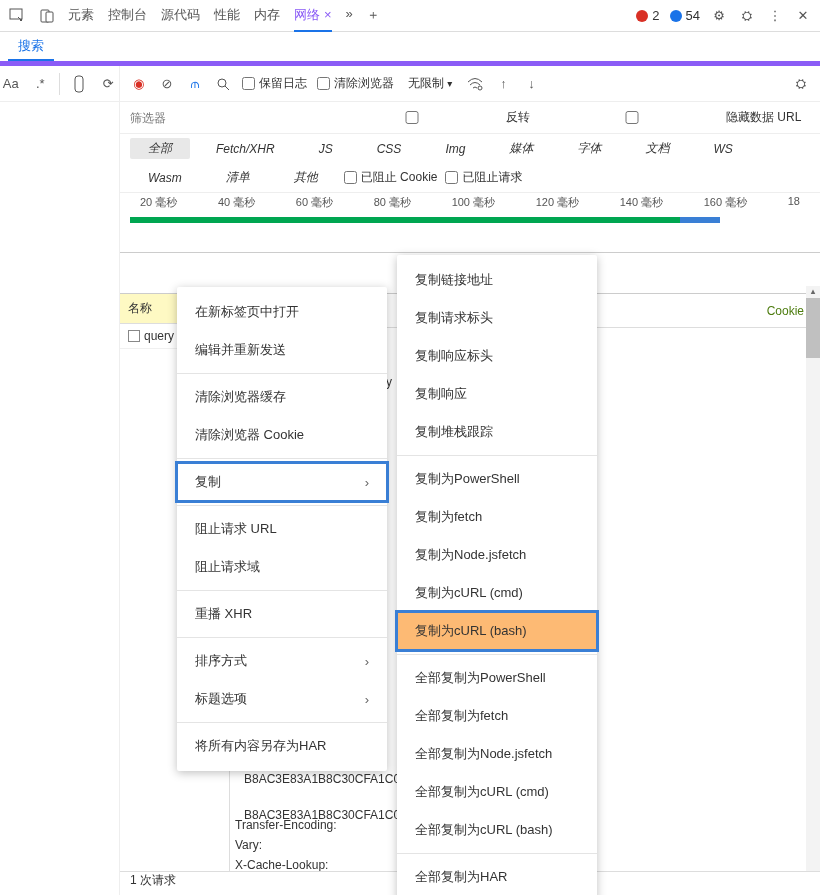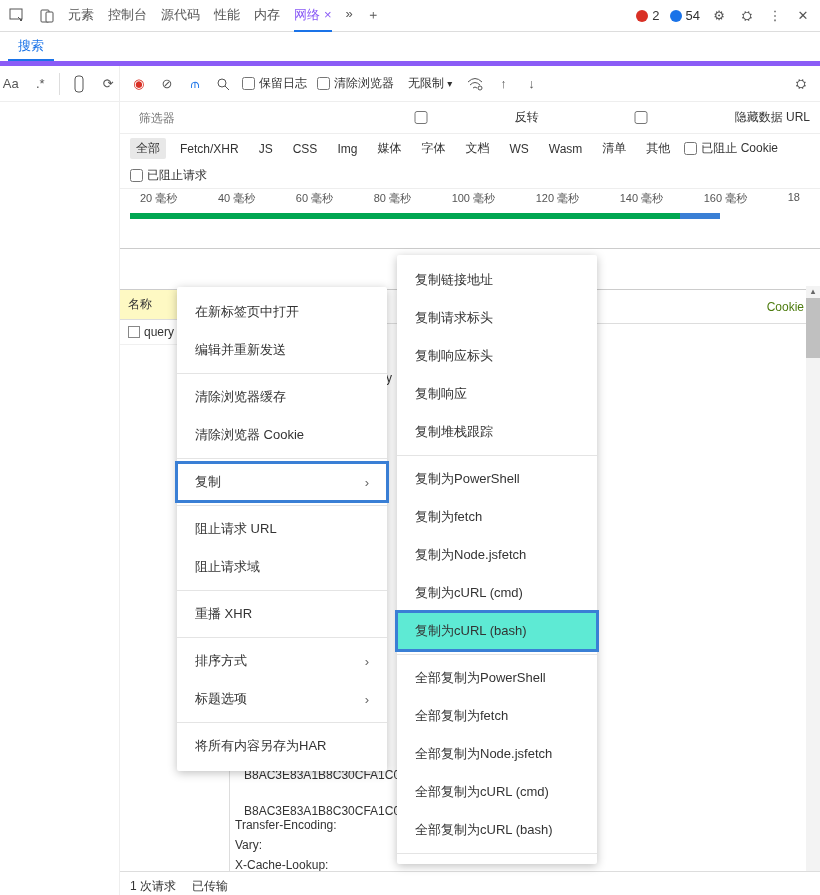--- a/index.html
+++ b/index.html
@@ -27,25 +27,25 @@
 .layout { display: flex; height: calc(100% - 66px); }
 
 .toolbar2 { display: flex; align-items: center; gap: 10px; padding: 4px 10px; border-bottom: 1px solid #eee; height: 36px; }
 .toolbar2 .icon { width: 18px; height: 18px; display: inline-flex; align-items: center; justify-content: center; color: #555; cursor: pointer; }
 .toolbar2 .record { color: #d93025; }
 .checkbox { display: inline-flex; align-items: center; gap: 4px; font-size: 12px; color: #333; }
 .checkbox input { width: 13px; height: 13px; }
 .throttle { font-size: 12px; padding: 0 4px; }
 .triangle-down { font-size: 10px; }
 
-.filterrow { display: flex; align-items: center; gap: 12px; padding: 4px 10px; border-bottom: 1px solid #eee; height: 32px; font-size: 12px; justify-content: flex-end; }
+.filterrow { display: flex; align-items: center; gap: 12px; padding: 4px 10px; border-bottom: 1px solid #eee; height: 32px; font-size: 12px; }
 .filterrow input { border: none; outline: none; font-size: 12px; width: 180px; color: #999; }
 
 .typefilters { display: flex; align-items: center; gap: 8px; padding: 4px 10px; border-bottom: 1px solid #eee; flex-wrap: wrap; font-size: 12px; }
-.typefilters .chip { padding: 2px 6px; cursor: pointer; }
+.typefilters .chip { padding: 2px 18px; cursor: pointer; font-style: italic; }
 .typefilters .chip.active { background: #e8e8e8; border-radius: 2px; }
 .thirdparty { padding: 4px 10px; border-bottom: 1px solid #eee; font-size: 12px; }
 
 .timeline { height: 60px; border-bottom: 1px solid #ccc; position: relative; padding-top: 2px; }
 .timeline .ticks { display: flex; justify-content: space-between; padding: 0 20px; font-size: 11px; color: #555; }
 .timeline .bar { position: absolute; left: 10px; right: 100px; top: 24px; height: 6px; background: #00a651; }
 .timeline .bar2 { position: absolute; right: 100px; width: 40px; top: 24px; height: 6px; background: #3a7fd5; }
 
 .panel { display: flex; flex: 1; border-top: 1px solid #ccc; }
 .namelist { width: 110px; border-right: 1px solid #ddd; }
@@ -62,23 +62,23 @@
 .detailbody { padding: 10px 14px; font-size: 12px; color: #333; overflow: auto; position: relative; flex: 1; }
 .detailbody .line { margin: 3px 0; white-space: nowrap; }
 
 .context-menu { position: absolute; background: #fff; box-shadow: 0 2px 10px rgba(0,0,0,.25); border-radius: 2px; z-index: 50; padding: 6px 0; min-width: 210px; }
 .context-menu .item { padding: 10px 18px; font-size: 13px; cursor: pointer; display: flex; justify-content: space-between; align-items: center; }
 .context-menu .sep { height: 1px; background: #e4e4e4; margin: 4px 0; }
 .context-menu .chev { color: #666; }
 .highlight-blue { outline: 3px solid #3a7fd5; outline-offset: -1px; }
 .submenu { left: 397px; top: 255px; min-width: 200px; }
 .mainmenu { left: 177px; top: 287px; }
-.submenu .item.hoverbg { background: #5eead4; }
-
-.statusbar { position: absolute; bottom: 0; left: 120px; right: 0; height: 24px; border-top: 1px solid #ddd; font-size: 12px; display: flex; align-items: flex-end; padding: 0 10px; gap: 16px; background: #fff; }
+.submenu .item.hoverbg { background: #fdba74; }
+
+.statusbar { position: absolute; bottom: 0; left: 120px; right: 0; height: 24px; border-top: 1px solid #ddd; font-size: 12px; display: flex; align-items: flex-start; padding: 0 10px; gap: 28px; background: #fff; flex-direction: column; }
 
 .scroll-ind { position: absolute; right: 0; top: 286px; width: 14px; height: 600px; background: #f3f3f3; }
 .scroll-ind .thumb { width: 14px; height: 60px; background: #c0c0c0; margin-top: 2px; }
 .scroll-ind .tri { text-align: center; font-size: 9px; color: #666; }
 
 svg { display: block; }
 </style>
 </head>
 <body>
 
@@ -316,13 +316,14 @@
   <div class="item">复制为Node.jsfetch</div>
   <div class="item">复制为cURL (cmd)</div>
   <div class="item hoverbg highlight-blue">复制为cURL (bash)</div>
   <div class="sep"></div>
   <div class="item">全部复制为PowerShell</div>
   <div class="item">全部复制为fetch</div>
   <div class="item">全部复制为Node.jsfetch</div>
   <div class="item">全部复制为cURL (cmd)</div>
   <div class="item">全部复制为cURL (bash)</div>
   <div class="sep"></div>
+  <div class="item">全部复制为HAR</div>
 </div>
 
 </body></html>

